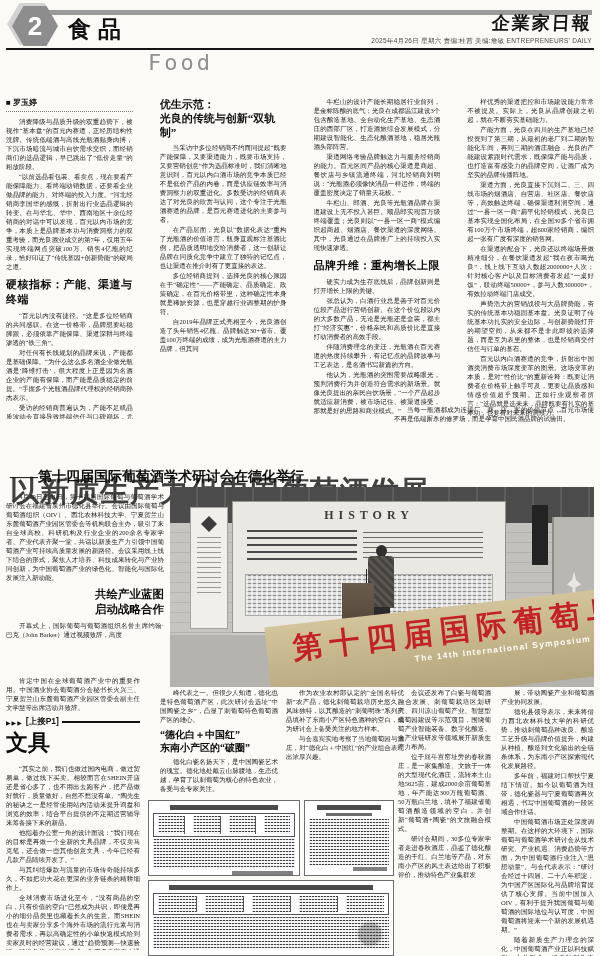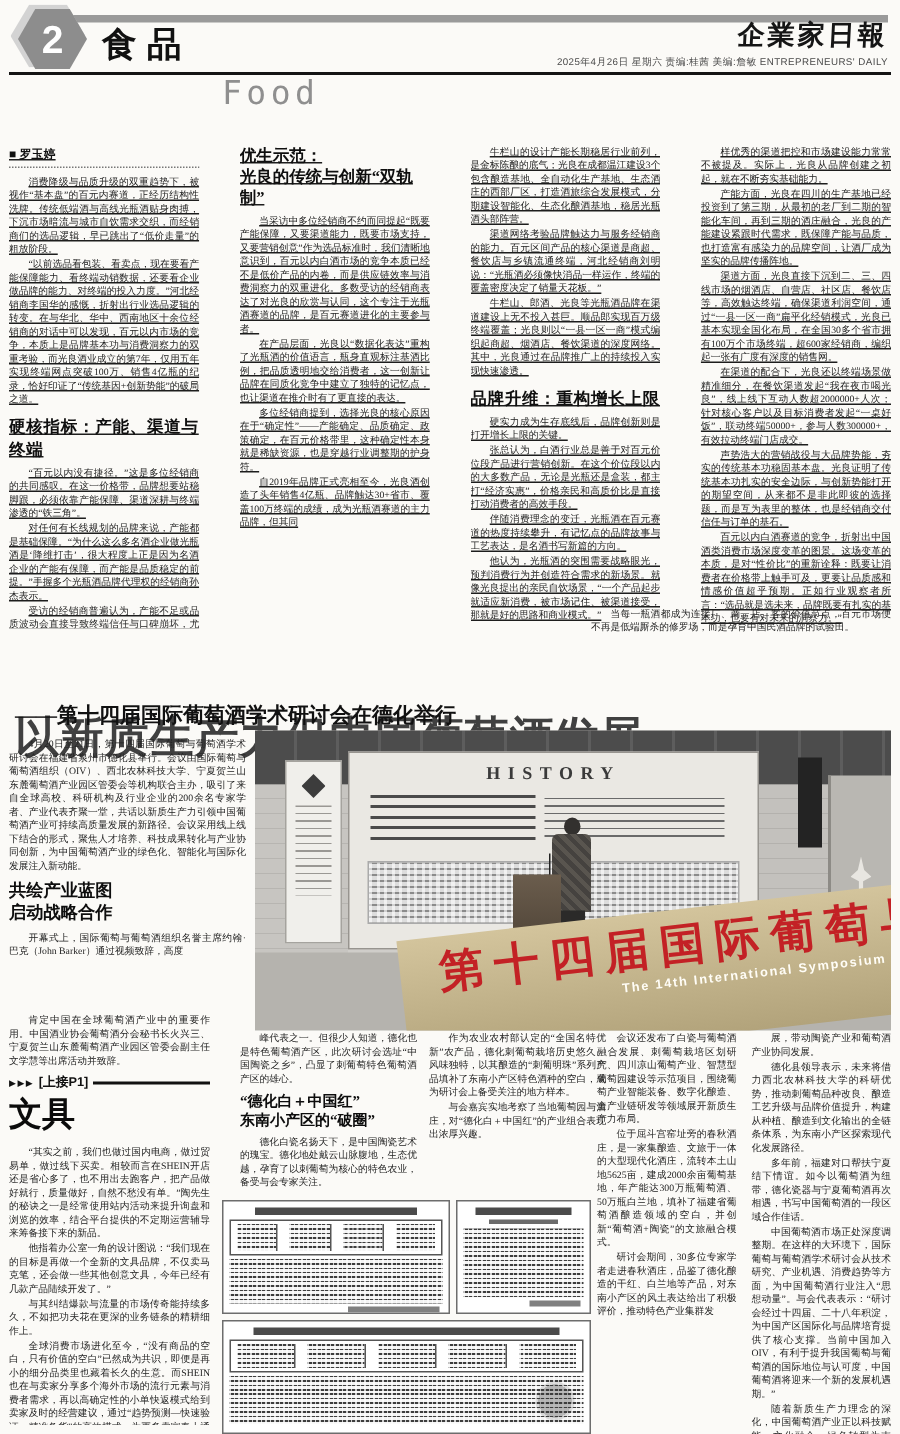--- a/index.html
+++ b/index.html
@@ -16,34 +16,34 @@
   .section-cn{position:absolute;left:68px;top:14px;font:bold 23px "Liberation Serif",serif;letter-spacing:7px;color:#111;}
   .section-en{position:absolute;left:148px;top:14px;font:22px "DejaVu Sans Mono","Liberation Mono",monospace;
               letter-spacing:3px;color:#8f8f8f;margin-top:36px;}
   .mast{position:absolute;right:8px;top:11px;text-align:right;}
   .paper-name{font:bold 18px "Liberation Serif",serif;letter-spacing:2px;color:#151515;transform:skewX(-3deg);}
   .dateline{margin-top:2px;font:6.5px "Liberation Sans","DejaVu Sans",sans-serif;color:#4a4a4a;letter-spacing:.3px;}
   .head-rule{position:absolute;left:6px;top:48px;width:588px;height:2px;background:#141414;}
   
   .a1-hl{position:absolute;left:6px;top:57px;width:592px;font:bold 26px "Liberation Serif",serif;
          color:#9a231c;letter-spacing:1px;white-space:nowrap;}
-  .a1-cols{position:absolute;left:6px;top:97px;width:588px;height:322px;display:flex;gap:27px;overflow:hidden;text-decoration:underline;}
+  .a1-cols{position:absolute;left:6px;top:97px;width:588px;height:322px;display:flex;gap:27px;overflow:hidden;}
   .col{flex:1;overflow:hidden;}
   .byline{font:bold 8px "Liberation Sans",sans-serif;color:#111;border-bottom:1px dotted #777;
           padding-bottom:3px;margin-bottom:5px;}
   p.b{margin:0 0 1px;font-size:6.5px;line-height:9px;text-align:justify;text-indent:2em;color:#232323;}
   h3.sh{margin:6px 0 4px;font:bold 11px "Liberation Serif",serif;color:#0f0f0f;letter-spacing:.5px;}
   h3.sh2{margin:0 0 4px;font:bold 11px "Liberation Serif",serif;color:#0f0f0f;line-height:14px;}
   .a1-tail{position:absolute;left:394px;top:405px;width:200px;height:26px;overflow:hidden;}
   
   .a2-hl{position:absolute;left:10px;top:448px;width:460px;font:bold 29px "Liberation Serif",serif;
          color:#404040;letter-spacing:1px;white-space:nowrap;}
   .a2-sub{position:absolute;left:10px;top:468px;font:bold 14px "Liberation Serif",serif;color:#111;}
   .a2-left{position:absolute;left:6px;top:492px;width:158px;height:182px;overflow:hidden;}
-  .a2-shead{font:bold 11.5px "Liberation Serif",serif;line-height:15px;margin:5px 0 4px;color:#0e0e0e;}
+  .a2-shead{font:bold 11.5px "Liberation Serif",serif;line-height:15px;margin:5px 0 4px;color:#0e0e0e;text-align:right;}
   
   .photo{position:absolute;left:170px;top:487px;width:424px;height:200px;background:#cfcdc9;overflow:hidden;}
   .ph-ceiling{position:absolute;left:0;top:0;width:100%;height:36px;
       background:repeating-linear-gradient(90deg,#4c4c4c 0 26px,#5d5d5d 26px 28px),linear-gradient(#3c3c3c,#707070);}
   .ph-stoneL{position:absolute;left:0;top:36px;width:62px;height:116px;
       background:repeating-linear-gradient(180deg,#c7c5c1 0 9px,#b7b5b1 9px 10px);}
   .ph-stoneR{position:absolute;right:42px;top:36px;width:46px;height:116px;
       background:repeating-linear-gradient(180deg,#c3c1bd 0 9px,#b3b1ad 9px 10px);}
   .ph-screen{position:absolute;left:62px;top:14px;width:272px;height:130px;background:#eae8e3;border:1px solid #97948f;}
   .ph-history{position:absolute;left:0;top:6px;width:100%;text-align:center;

